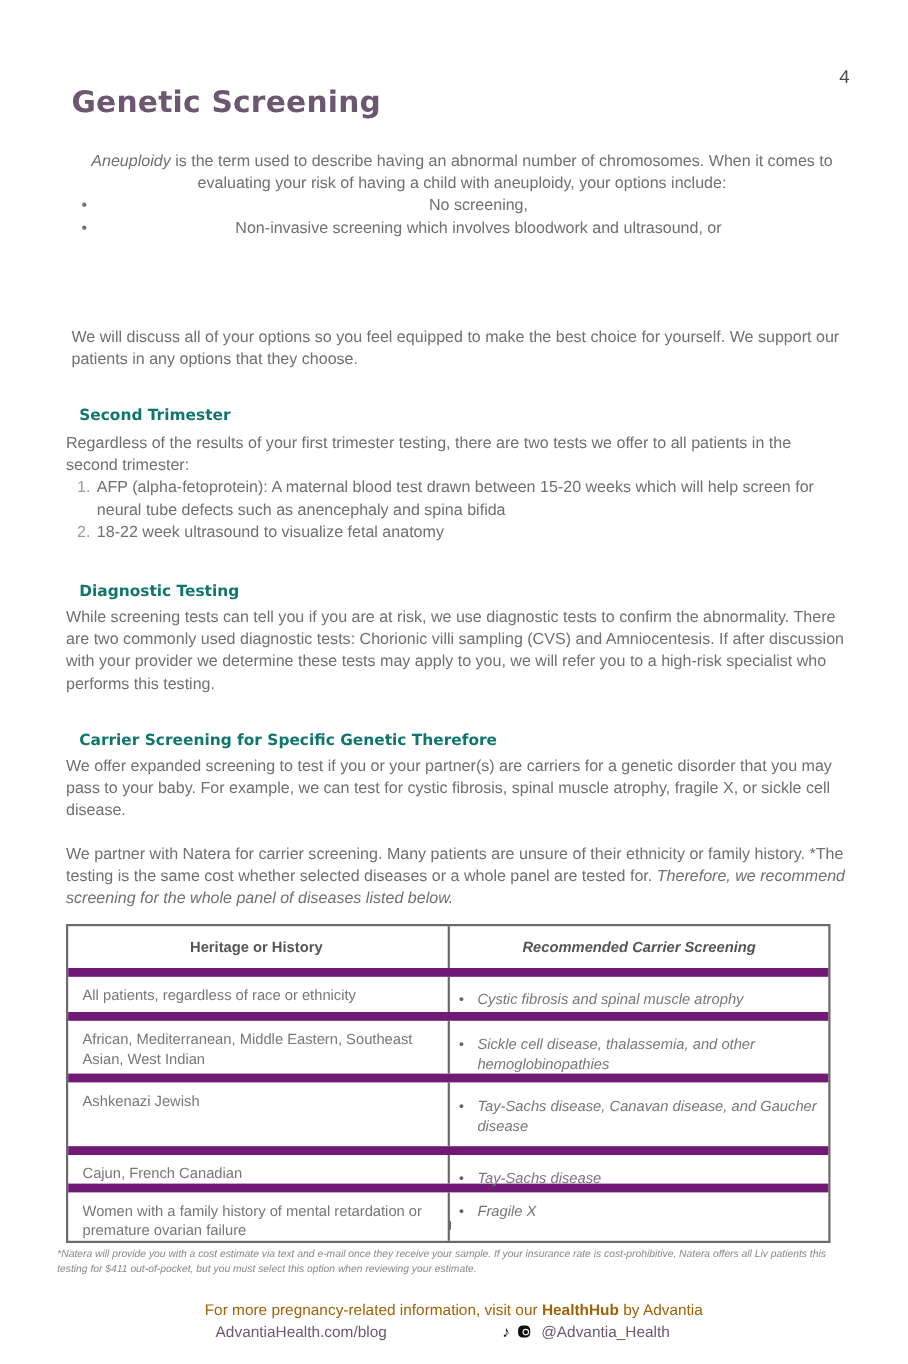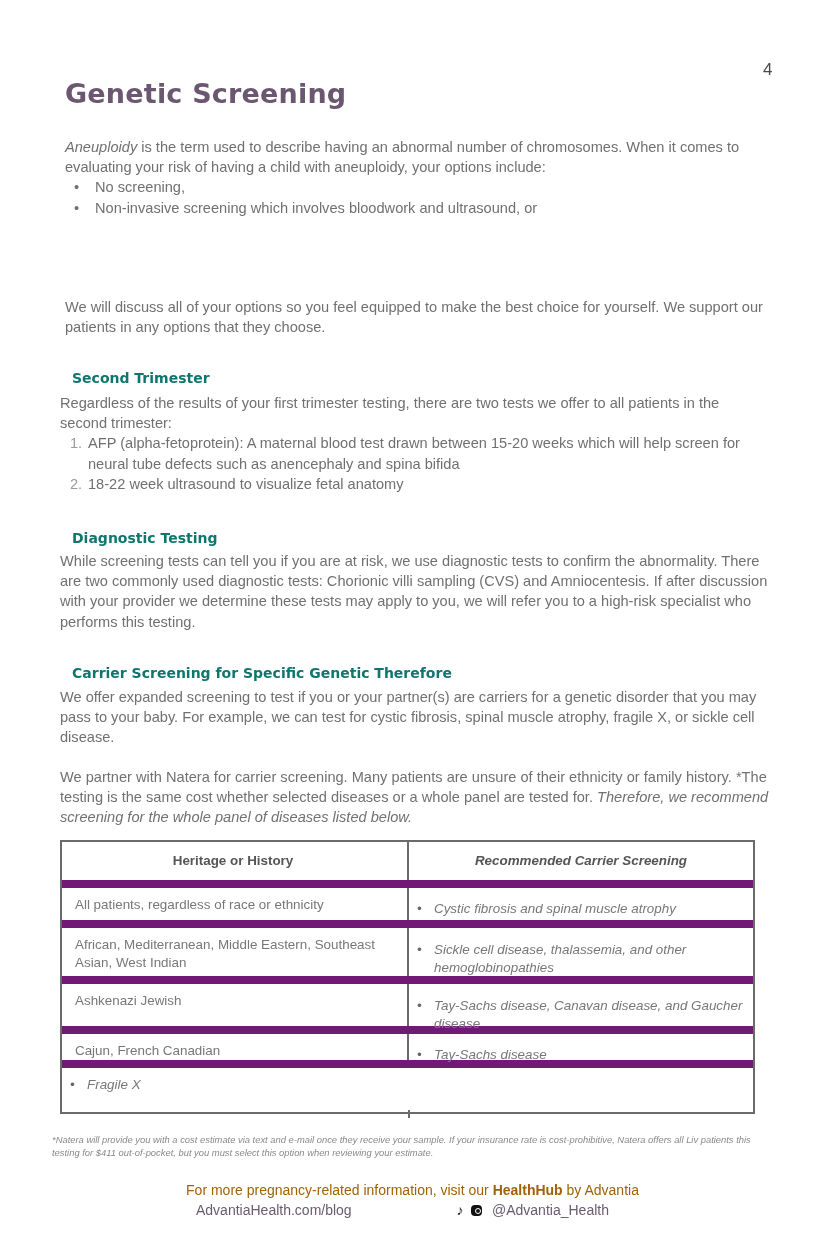--- a/index.html
+++ b/index.html
@@ -14,21 +14,21 @@
   .page-title {
     position: absolute; top: 78px; left: 65px; margin: 0;
     font-size: 27px; font-weight: bold; color: #6b5770;
     font-family: "DejaVu Sans", sans-serif; letter-spacing: 0.2px;
   }
   .body-text {
     font-family: "Liberation Sans", sans-serif; font-size: 14.6px; line-height: 20.2px;
     color: #707070; margin: 0;
   }
   .block { position: absolute; }
-  .intro { top: 137px; left: 65px; width: 710px; }
+  .intro { top: 137px; left: 65px; width: 710px; text-align: center; }
   .intro ul { margin: 0; padding-left: 30px; list-style: none; }
   .intro li { position: relative; }
   .intro li::before { content: "•"; position: absolute; left: -21px; color: #707070; }
   .discuss { top: 297px; left: 65px; width: 710px; }
   .section-heading {
     position: absolute; margin: 12px; font-size: 14px; font-weight: bold; color: #0f766e;
     font-family: "DejaVu Sans", sans-serif;
   }
   .h-second { top: 358px; left: 60px; }
   .second-text { top: 393px; left: 60px; width: 710px; }
@@ -49,21 +49,21 @@
   }
   .row { display: flex; border-top: 8px solid #701a75; box-sizing: border-box; }
   .row:first-child { border-top: none; }
   .cell-left { width: 347px; box-sizing: border-box; padding: 8px 13px; border-right: 2px solid #6a6a6a; font-size: 13.4px; line-height: 17.5px; color: #777777; }
   .cell-right { flex: 1; box-sizing: border-box; padding: 8px 10px 8px 25px; font-size: 13.4px; line-height: 17.5px; color: #777777; position: relative; font-style: italic; }
   .cell-right .bullet { position: absolute; left: 8px; top: 8px; color: #666; }
   .head .cell-left, .head .cell-right { font-weight: bold; color: #555555; text-align: center; font-size: 13.4px; padding-top: 10px; padding-left: 10px; }
   .head { height: 38px; }
   .r1 { height: 40px; }
   .r2 { height: 56px; }
-  .r3 { height: 50px; }
+  .r3 { height: 66px; }
   .r4 { height: 34px; }
   .r5 { height: 52px; }
   .r1 .cell-right, .r4 .cell-right { padding-top: 12px; }
   .r1 .cell-right .bullet, .r4 .cell-right .bullet { top: 12px; }
   .r2 .cell-right, .r3 .cell-right { padding-top: 13px; }
   .r2 .cell-right .bullet, .r3 .cell-right .bullet { top: 13px; }
   .divider-overshoot { position: absolute; left: 408px; top: 1110px; width: 2px; height: 8px; background: #6a6a6a; }
 
   .footnote {
     position: absolute; top: 1133px; left: 52px; width: 720px; margin: 0;
@@ -132,20 +132,21 @@
   </div>
   <div class="row r3">
     <div class="cell-left">Ashkenazi Jewish</div>
     <div class="cell-right"><span class="bullet">•</span><span>Tay-Sachs disease, Canavan disease, and Gaucher disease</span></div>
   </div>
   <div class="row r4">
     <div class="cell-left">Cajun, French Canadian</div>
     <div class="cell-right"><span class="bullet">•</span><span>Tay-Sachs disease</span></div>
   </div>
   <div class="row r5">
+    <div class="cell-left">Women with a family history of mental retardation or premature ovarian failure</div>
     <div class="cell-right"><span class="bullet">•</span><span>Fragile X</span></div>
   </div>
 </div>
 <div class="divider-overshoot"></div>
 
 <p class="footnote">*Natera will provide you with a cost estimate via text and e-mail once they receive your sample. If your insurance rate is cost-prohibitive, Natera offers all Liv patients this testing for $411 out-of-pocket, but you must select this option when reviewing your estimate.</p>
 
 <div class="footer-line1"><span>For more pregnancy-related information, visit our </span><span class="hub">HealthHub</span><span> by Advantia</span></div>
 <div class="footer-line2">
   <span class="blog-link">AdvantiaHealth.com/blog</span>

